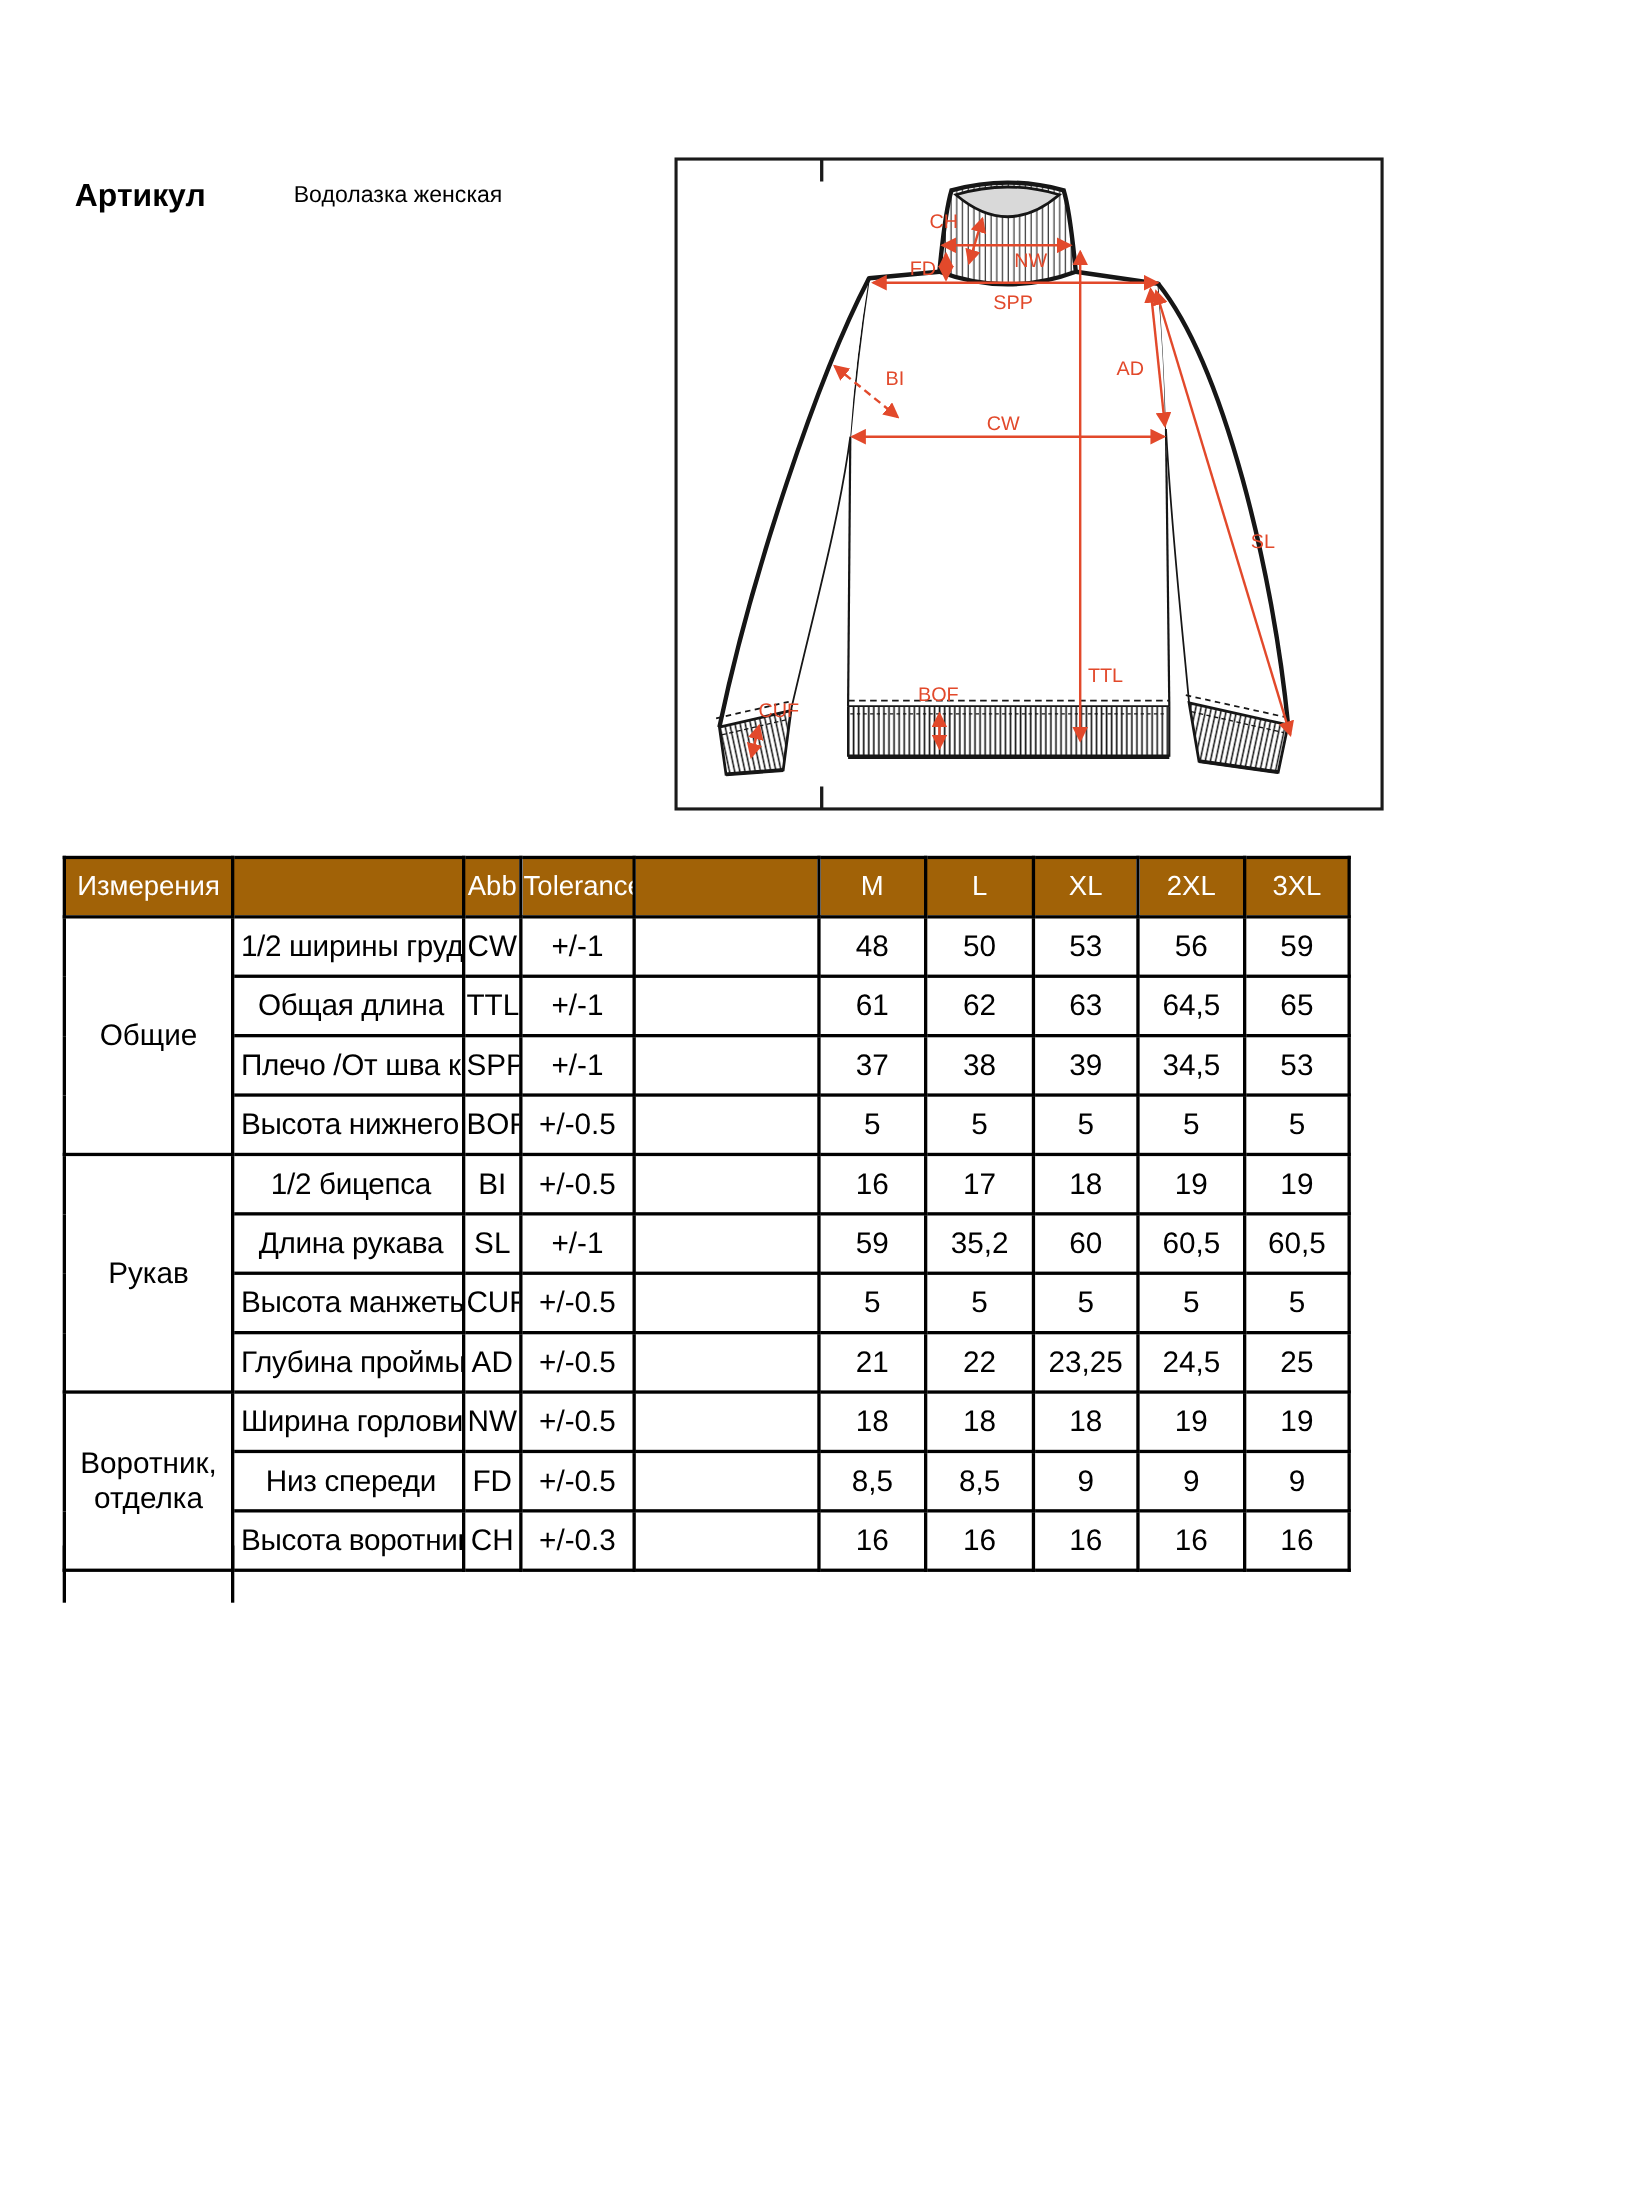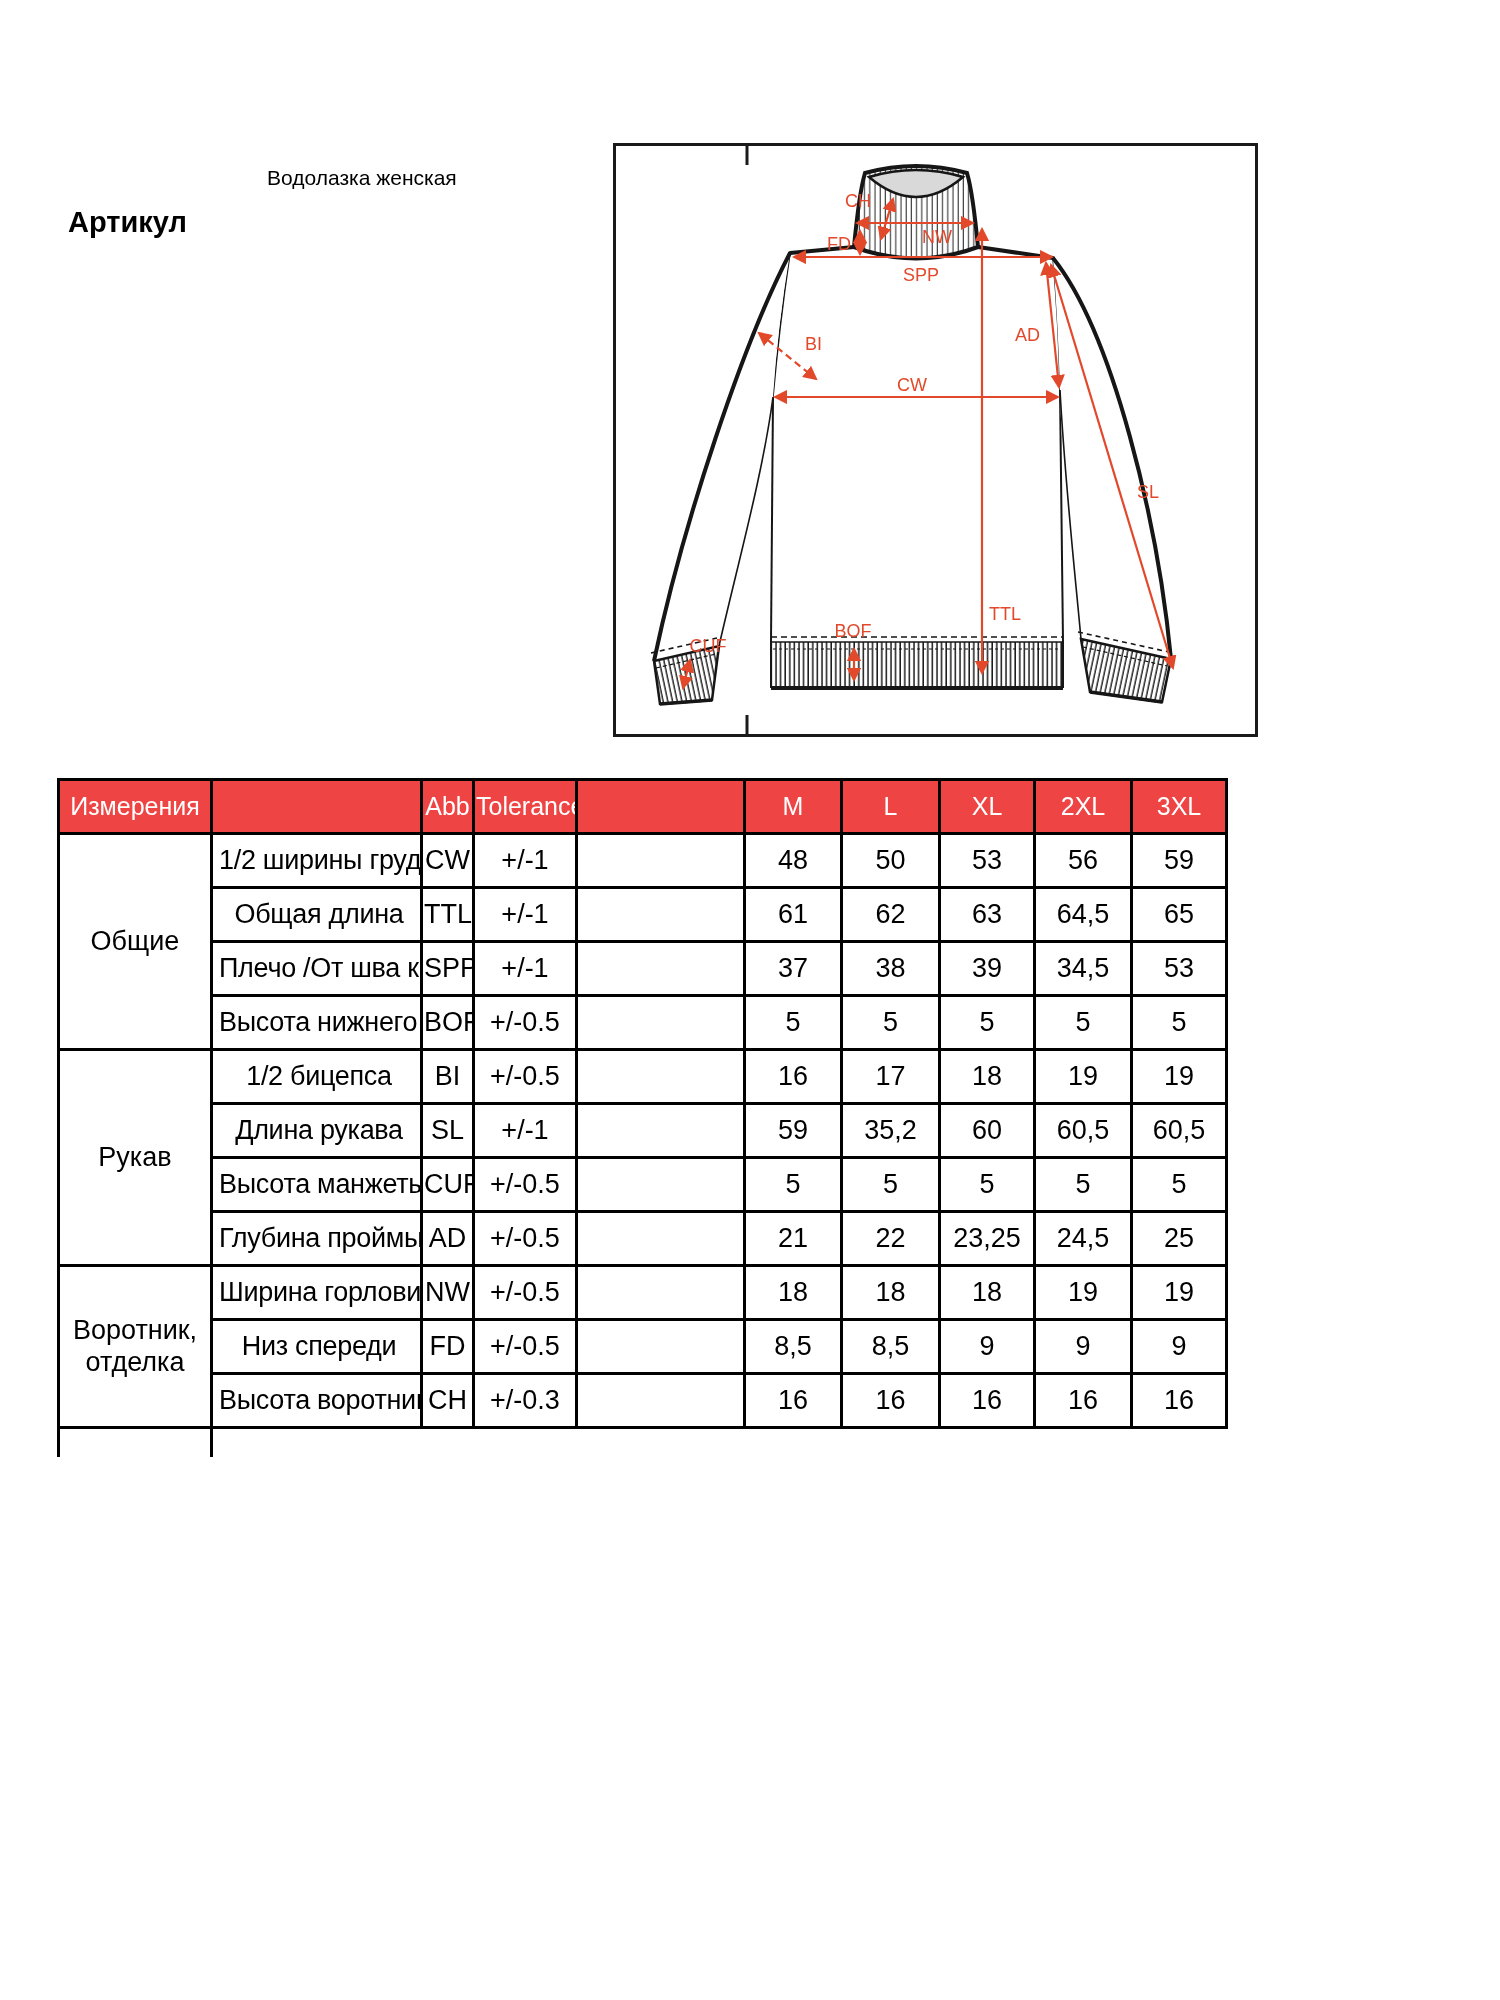--- a/index.html
+++ b/index.html
@@ -1,37 +1,37 @@
 <!DOCTYPE html>
 <html><head>
 <meta charset="utf-8">
 <style>
   html,body{margin:0;padding:0;background:#ffffff;}
   body{width:1500px;height:2000px;position:relative;font-family:"Liberation Sans",sans-serif;color:#000;}
 
   .abs{position:absolute;}
 
   
-  .article-label{left:68px;top:163px;font-size:29px;font-weight:bold;line-height:30px;margin-top:44px;}
+  .article-label{left:68px;top:163px;font-size:29px;font-weight:bold;line-height:30px;}
   .article-value{left:267px;top:163px;font-size:21px;line-height:30px;}
 
   
   .logo-box{left:135px;top:400px;width:400px;text-align:center;}
   .logo-main{font-size:104px;line-height:104px;letter-spacing:3px;color:#8d8d92;font-weight:400;}
   .logo-sub{margin-top:14px;font-size:31px;line-height:31px;letter-spacing:4px;color:#9b9b9f;font-weight:400;}
 
   
   .diagram{left:613px;top:143px;width:645px;height:594px;}
   .diagram svg{display:block;}
 
   
   .spec-table-wrap{left:57px;top:778px;}
   table.spec{border-collapse:collapse;table-layout:fixed;width:1168px;}
   table.spec td, table.spec th{border:3px solid #000;overflow:hidden;}
-  table.spec th{background:#ef4444;color:#fff;font-weight:normal;font-size:25px;height:49px;text-align:center;}
+  table.spec th{background:#a16207;color:#fff;font-weight:normal;font-size:25px;height:49px;text-align:center;}
   table.spec th.izm{text-align:center;}
   table.spec td{height:49px;font-size:27px;text-align:center;background:#fff;}
   td.group-cell{font-size:26px;line-height:1.15;}
   td.name-cell{text-align:left;padding-left:6px;font-size:23px;letter-spacing:-0.3px;white-space:nowrap;}
   td.abb-cell{font-size:25px;}
   td.tol-cell{font-size:25px;}
   td.no-bottom{border-bottom:none;}
 
   .col1-ext{background:#000;width:3px;height:52px;top:1405px;}
 </style>

